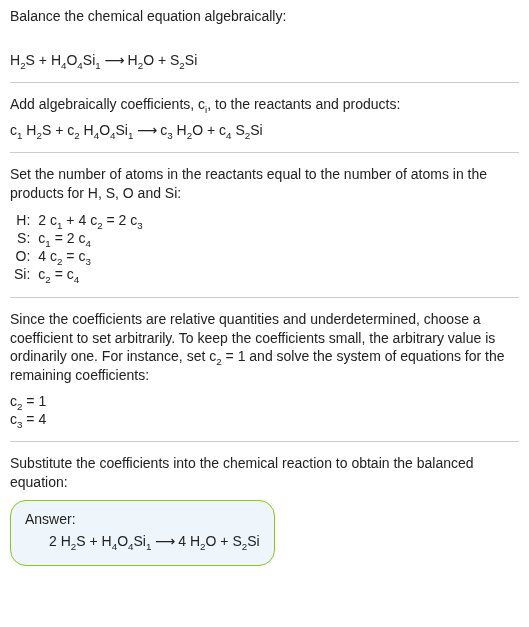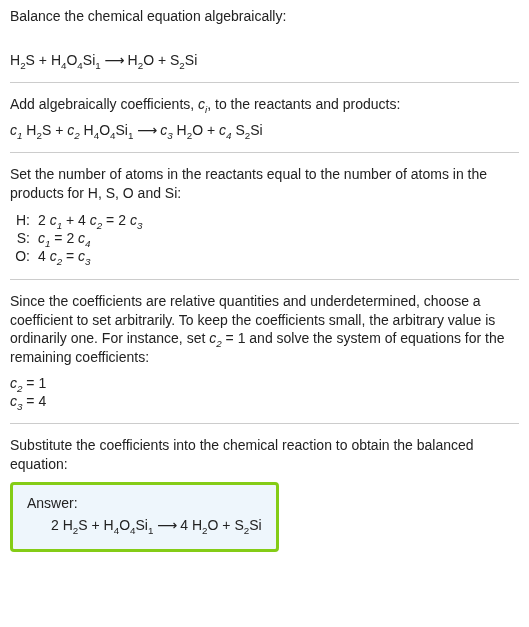--- a/index.html
+++ b/index.html
@@ -14,30 +14,30 @@
     .intro-line1 { }
     .intro-line2 { margin-bottom: 12px; margin-top: 28px; }
     hr.sep { 
       border: none; 
       border-top: 1px solid #ccc; 
       margin: 14px 0 12px 0;
     }
     .block-text { margin-bottom: 8px; line-height: 1.35; }
     .equation { margin-bottom: 4px; }
     .sub { font-size: 0.7em; vertical-align: sub; line-height: 0; }
-    .italic { font-style: italic; }
+    .italic { }
     .atom-table { border-collapse: collapse; margin-top: 4px; margin-bottom: 4px; }
     .atom-table td { padding: 1px 4px; vertical-align: top; }
     .atom-table td.lbl { text-align: right; min-width: 24px;}
     .coef-list { margin-top: 4px; margin-bottom: 4px; }
     .coef-list div { margin-bottom: 2px; }
     .answer-box {
-      border: 3px solid #84cc16;
+      border: 1px solid #84cc16;
       background: #eef6fc;
-      border-radius: 4px;
+      border-radius: 16px;
       padding: 10px 14px 12px 14px;
       width: fit-content;
       margin-top: 6px;
     }
     .answer-label { margin-bottom: 6px; }
     .answer-eq { padding-left: 24px; }
     .arrow { letter-spacing: -1px; }
   </style>
 </head>
 <body>
@@ -66,20 +66,24 @@
     <td>2 <span class="italic"><span>c</span><span class="sub">1</span></span> + 4 <span class="italic"><span>c</span><span class="sub">2</span></span> = 2 <span class="italic"><span>c</span><span class="sub">3</span></span></td>
   </tr>
   <tr>
     <td class="lbl">S:</td>
     <td><span class="italic"><span>c</span><span class="sub">1</span></span> = 2 <span class="italic"><span>c</span><span class="sub">4</span></span></td>
   </tr>
   <tr>
     <td class="lbl">O:</td>
     <td>4 <span class="italic"><span>c</span><span class="sub">2</span></span> = <span class="italic"><span>c</span><span class="sub">3</span></span></td>
   </tr>
+  <tr>
+    <td class="lbl">Si:</td>
+    <td><span class="italic"><span>c</span><span class="sub">2</span></span> = <span class="italic"><span>c</span><span class="sub">4</span></span></td>
+  </tr>
 </tbody>
   </table>
 
 <hr class="sep">
 
 <div class="block-text">
   Since the coefficients are relative quantities and underdetermined, choose a coefficient to set arbitrarily. To keep the coefficients small, the arbitrary value is ordinarily one. For instance, set <span class="italic"><span>c</span><span class="sub">2</span></span> = 1 and solve the system of equations for the remaining coefficients:
 </div>
 <div class="coef-list">
   <div><span class="italic"><span>c</span><span class="sub">2</span></span> = <span>1</span></div>

